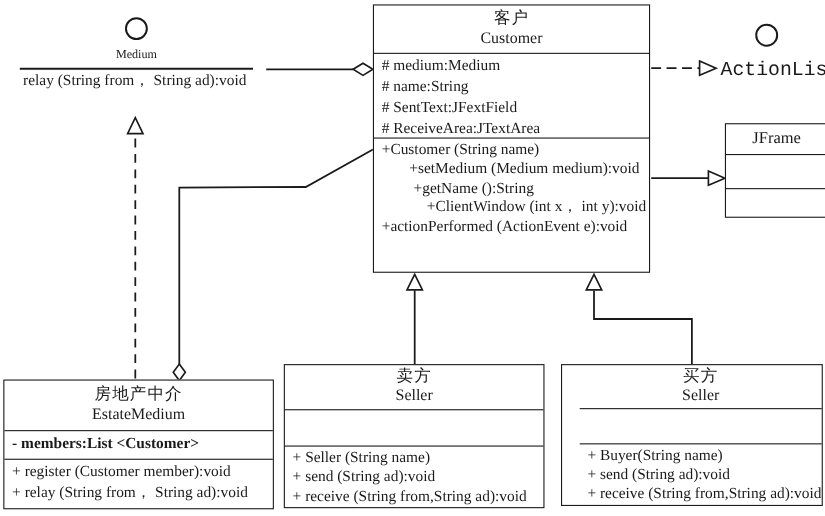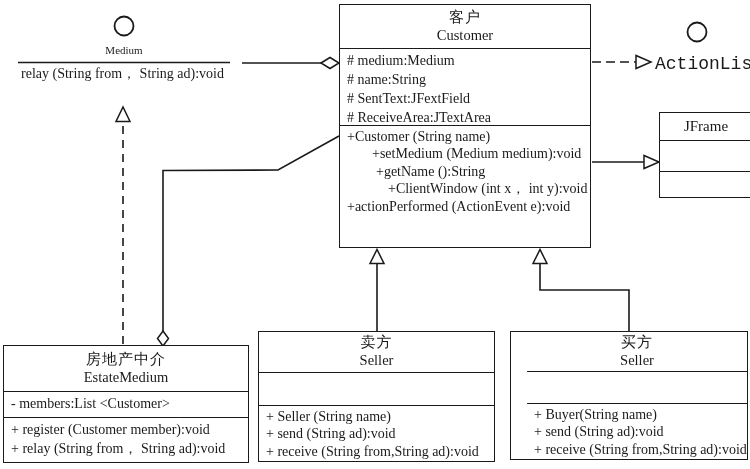--- a/index.html
+++ b/index.html
@@ -126,21 +126,21 @@
     <div class="uml-compart" style="height:31px;"></div>
     <div class="uml-compart" style="flex:1;"></div>
   </div>
 
   <div class="uml-box" style="left:3px; top:345px; width:246px; height:118px;">
     <div class="uml-title" style="height:45px;">
       <div class="cn">房地产中介</div>
       <div class="en">EstateMedium</div>
     </div>
     <div class="uml-compart" style="height:26px;">
-      <div class="uml-member" style="line-height:20px;">- members:List &lt;Customer&gt;</div>
+      <div class="uml-member" style="line-height:20px;font-weight:bold;">- members:List &lt;Customer&gt;</div>
     </div>
     <div class="uml-compart" style="flex:1;">
       <div class="uml-member" style="line-height:19px;">+ register (Customer member):void</div>
       <div class="uml-member" style="line-height:19px;">+ relay (String from， String ad):void</div>
     </div>
   </div>
 
   <div class="uml-box" style="left:258px; top:331px; width:237px; height:131px;">
     <div class="uml-title" style="height:40px;">
       <div class="cn">卖方</div>

